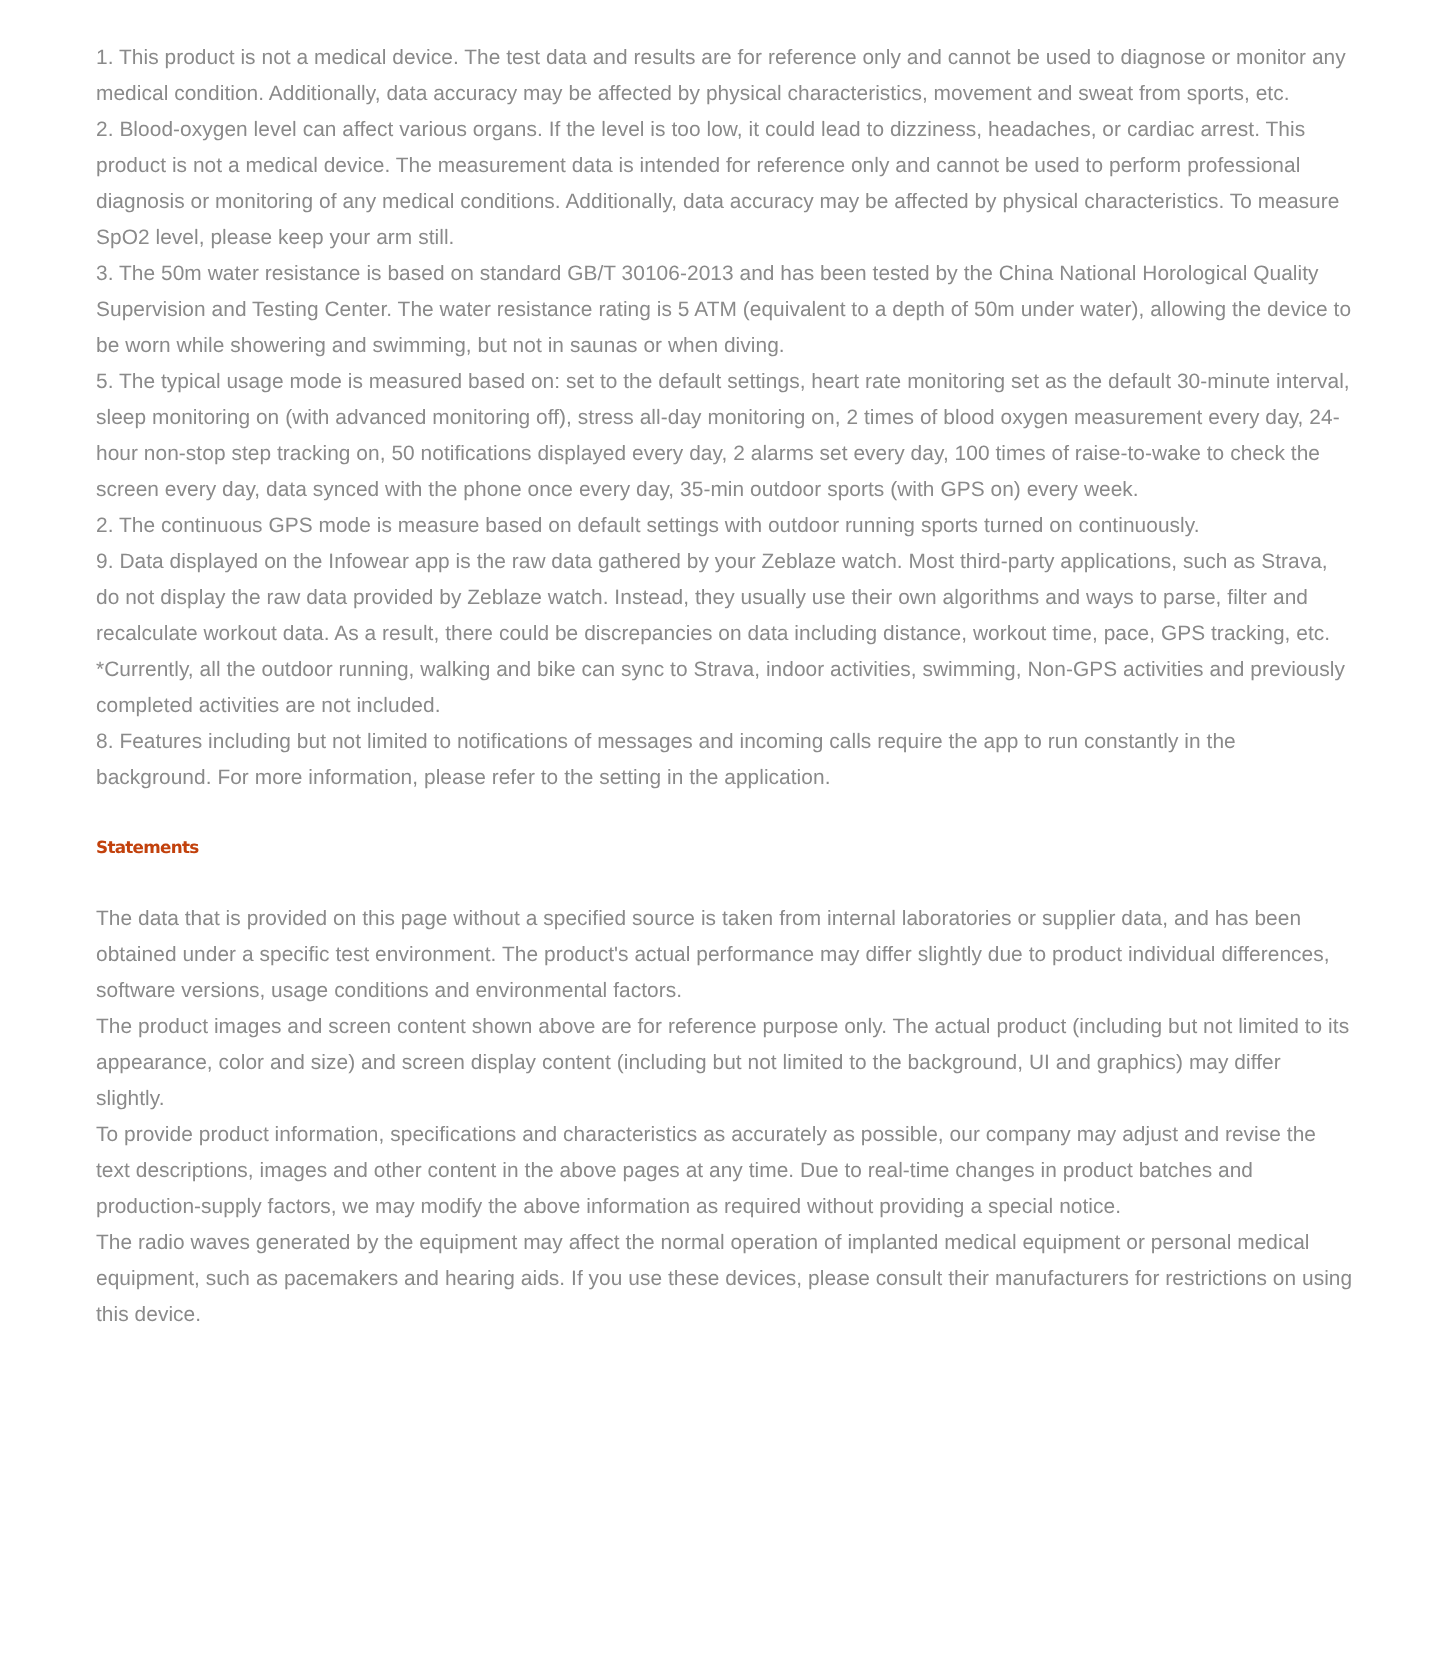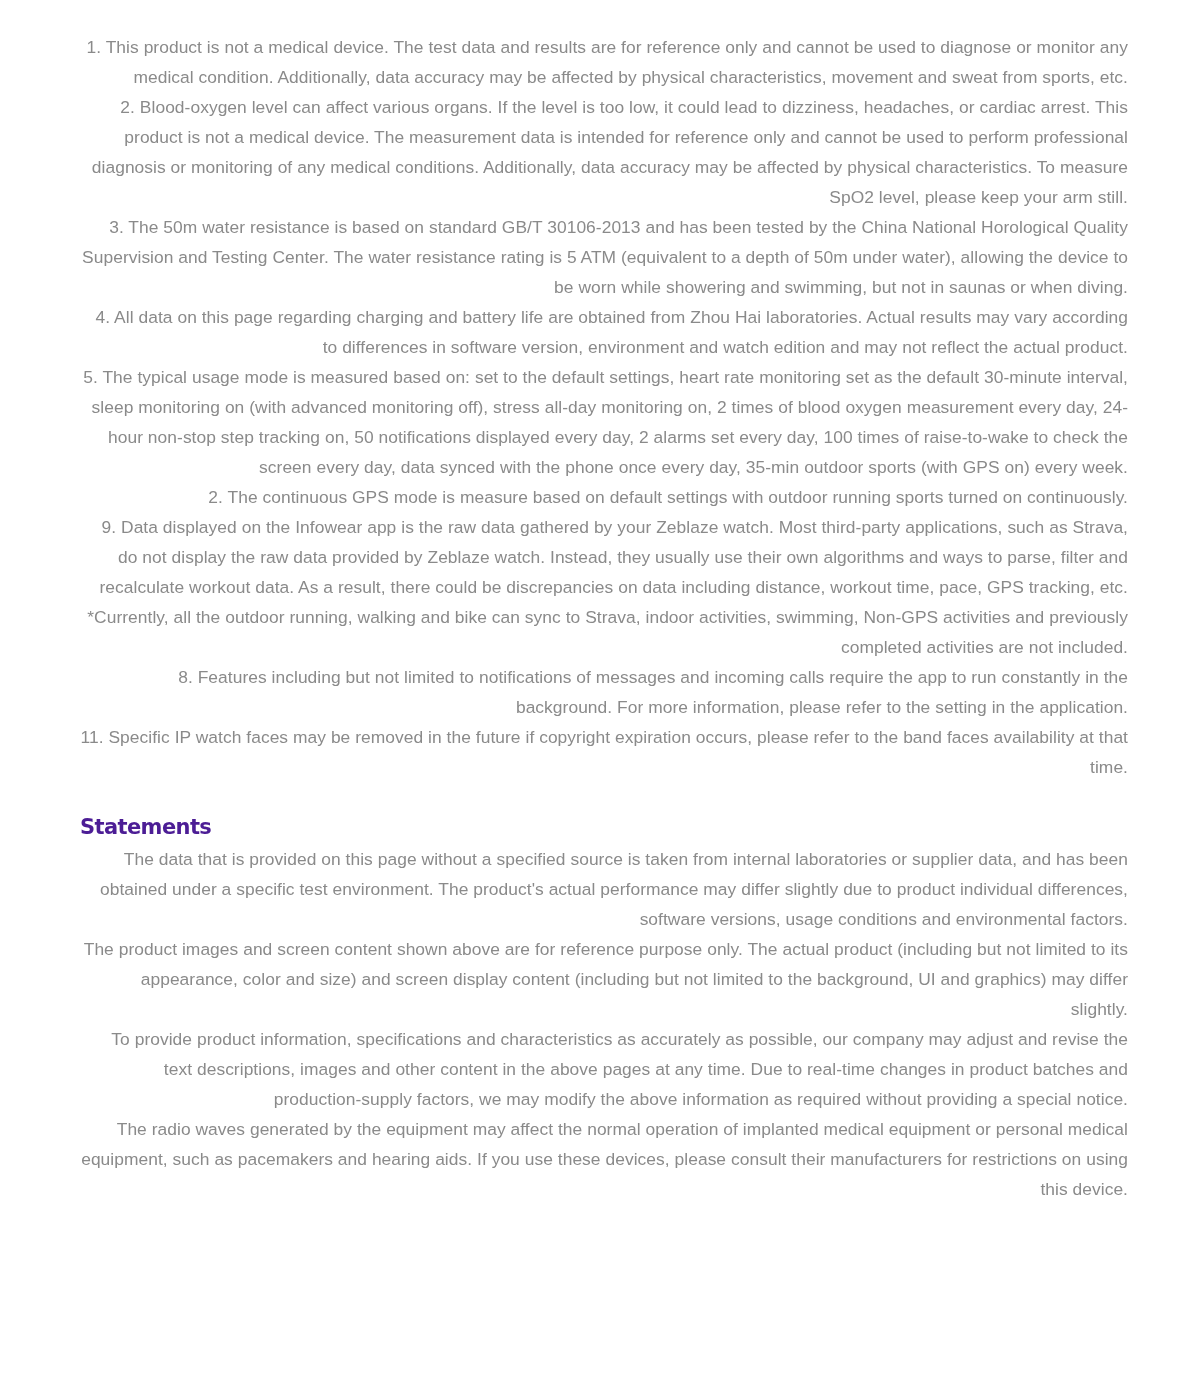--- a/index.html
+++ b/index.html
@@ -3,42 +3,40 @@
   <meta charset="utf-8">
   <style>
     html, body { margin: 0; padding: 0; background: #ffffff; }
     body { width: 1200px; height: 1399px; overflow: hidden; }
     .wrap {
       position: absolute; left: 80px; top: 32px; width: 1048px;
       font-family: "Liberation Sans", sans-serif;
       color: #8a8a8a; font-size: 17.4px; line-height: 30px;
       letter-spacing: 0.05px;
     }
-    .notes p, .statements p { margin: 0; text-align: right; }
+    .notes p, .statements p { margin: 0; }
     .heading {
-      margin: 28px 0 0 0;
+      margin: 28px 0 26px 0;
       font-family: "DejaVu Sans", sans-serif;
-      font-weight: bold; font-size: 21px; line-height: 34px;
-      color: #4c1d95; letter-spacing: -0.6px;
+      font-weight: bold; font-size: 14px; line-height: 34px;
+      color: #c2410c; letter-spacing: -0.6px;
     }
   </style>
 </head>
 <body>
 
 <div class="wrap">
   <div class="notes">
     <p>1. This product is not a medical device. The test data and results are for reference only and cannot be used to diagnose or monitor any medical condition. Additionally, data accuracy may be affected by physical characteristics, movement and sweat from sports, etc.</p>
     <p>2. Blood-oxygen level can affect various organs. If the level is too low, it could lead to dizziness, headaches, or cardiac arrest. This product is not a medical device. The measurement data is intended for reference only and cannot be used to perform professional diagnosis or monitoring of any medical conditions. Additionally, data accuracy may be affected by physical characteristics. To measure SpO2 level, please keep your arm still.</p>
     <p>3. The 50m water resistance is based on standard GB/T 30106-2013 and has been tested by the China National Horological Quality Supervision and Testing Center. The water resistance rating is 5 ATM (equivalent to a depth of 50m under water), allowing the device to be worn while showering and swimming, but not in saunas or when diving.</p>
-    <p>4. All data on this page regarding charging and battery life are obtained from Zhou Hai laboratories. Actual results may vary according to differences in software version, environment and watch edition and may not reflect the actual product.</p>
     <p>5. The typical usage mode is measured based on: set to the default settings, heart rate monitoring set as the default 30-minute interval, sleep monitoring on (with advanced monitoring off), stress all-day monitoring on, 2 times of blood oxygen measurement every day, 24-hour non-stop step tracking on, 50 notifications displayed every day, 2 alarms set every day, 100 times of raise-to-wake to check the screen every day, data synced with the phone once every day, 35-min outdoor sports (with GPS on) every week.</p>
     <p>2. The continuous GPS mode is measure based on default settings with outdoor running sports turned on continuously.</p>
     <p>9. Data displayed on the Infowear app is the raw data gathered by your Zeblaze watch. Most third-party applications, such as Strava, do not display the raw data provided by Zeblaze watch. Instead, they usually use their own algorithms and ways to parse, filter and recalculate workout data. As a result, there could be discrepancies on data including distance, workout time, pace, GPS tracking, etc. *Currently, all the outdoor running, walking and bike can sync to Strava, indoor activities, swimming, Non-GPS activities and previously completed activities are not included.</p>
     <p>8. Features including but not limited to notifications of messages and incoming calls require the app to run constantly in the background. For more information, please refer to the setting in the application.</p>
-    <p>11. Specific IP watch faces may be removed in the future if copyright expiration occurs, please refer to the band faces availability at that time.</p>
   </div>
 
   <div class="heading">Statements</div>
 
   <div class="statements">
     <p>The data that is provided on this page without a specified source is taken from internal laboratories or supplier data, and has been obtained under a specific test environment. The product's actual performance may differ slightly due to product individual differences, software versions, usage conditions and environmental factors.</p>
     <p>The product images and screen content shown above are for reference purpose only. The actual product (including but not limited to its appearance, color and size) and screen display content (including but not limited to the background, UI and graphics) may differ slightly.</p>
     <p>To provide product information, specifications and characteristics as accurately as possible, our company may adjust and revise the text descriptions, images and other content in the above pages at any time. Due to real-time changes in product batches and production-supply factors, we may modify the above information as required without providing a special notice.</p>
     <p>The radio waves generated by the equipment may affect the normal operation of implanted medical equipment or personal medical equipment, such as pacemakers and hearing aids. If you use these devices, please consult their manufacturers for restrictions on using this device.</p>
   </div>

